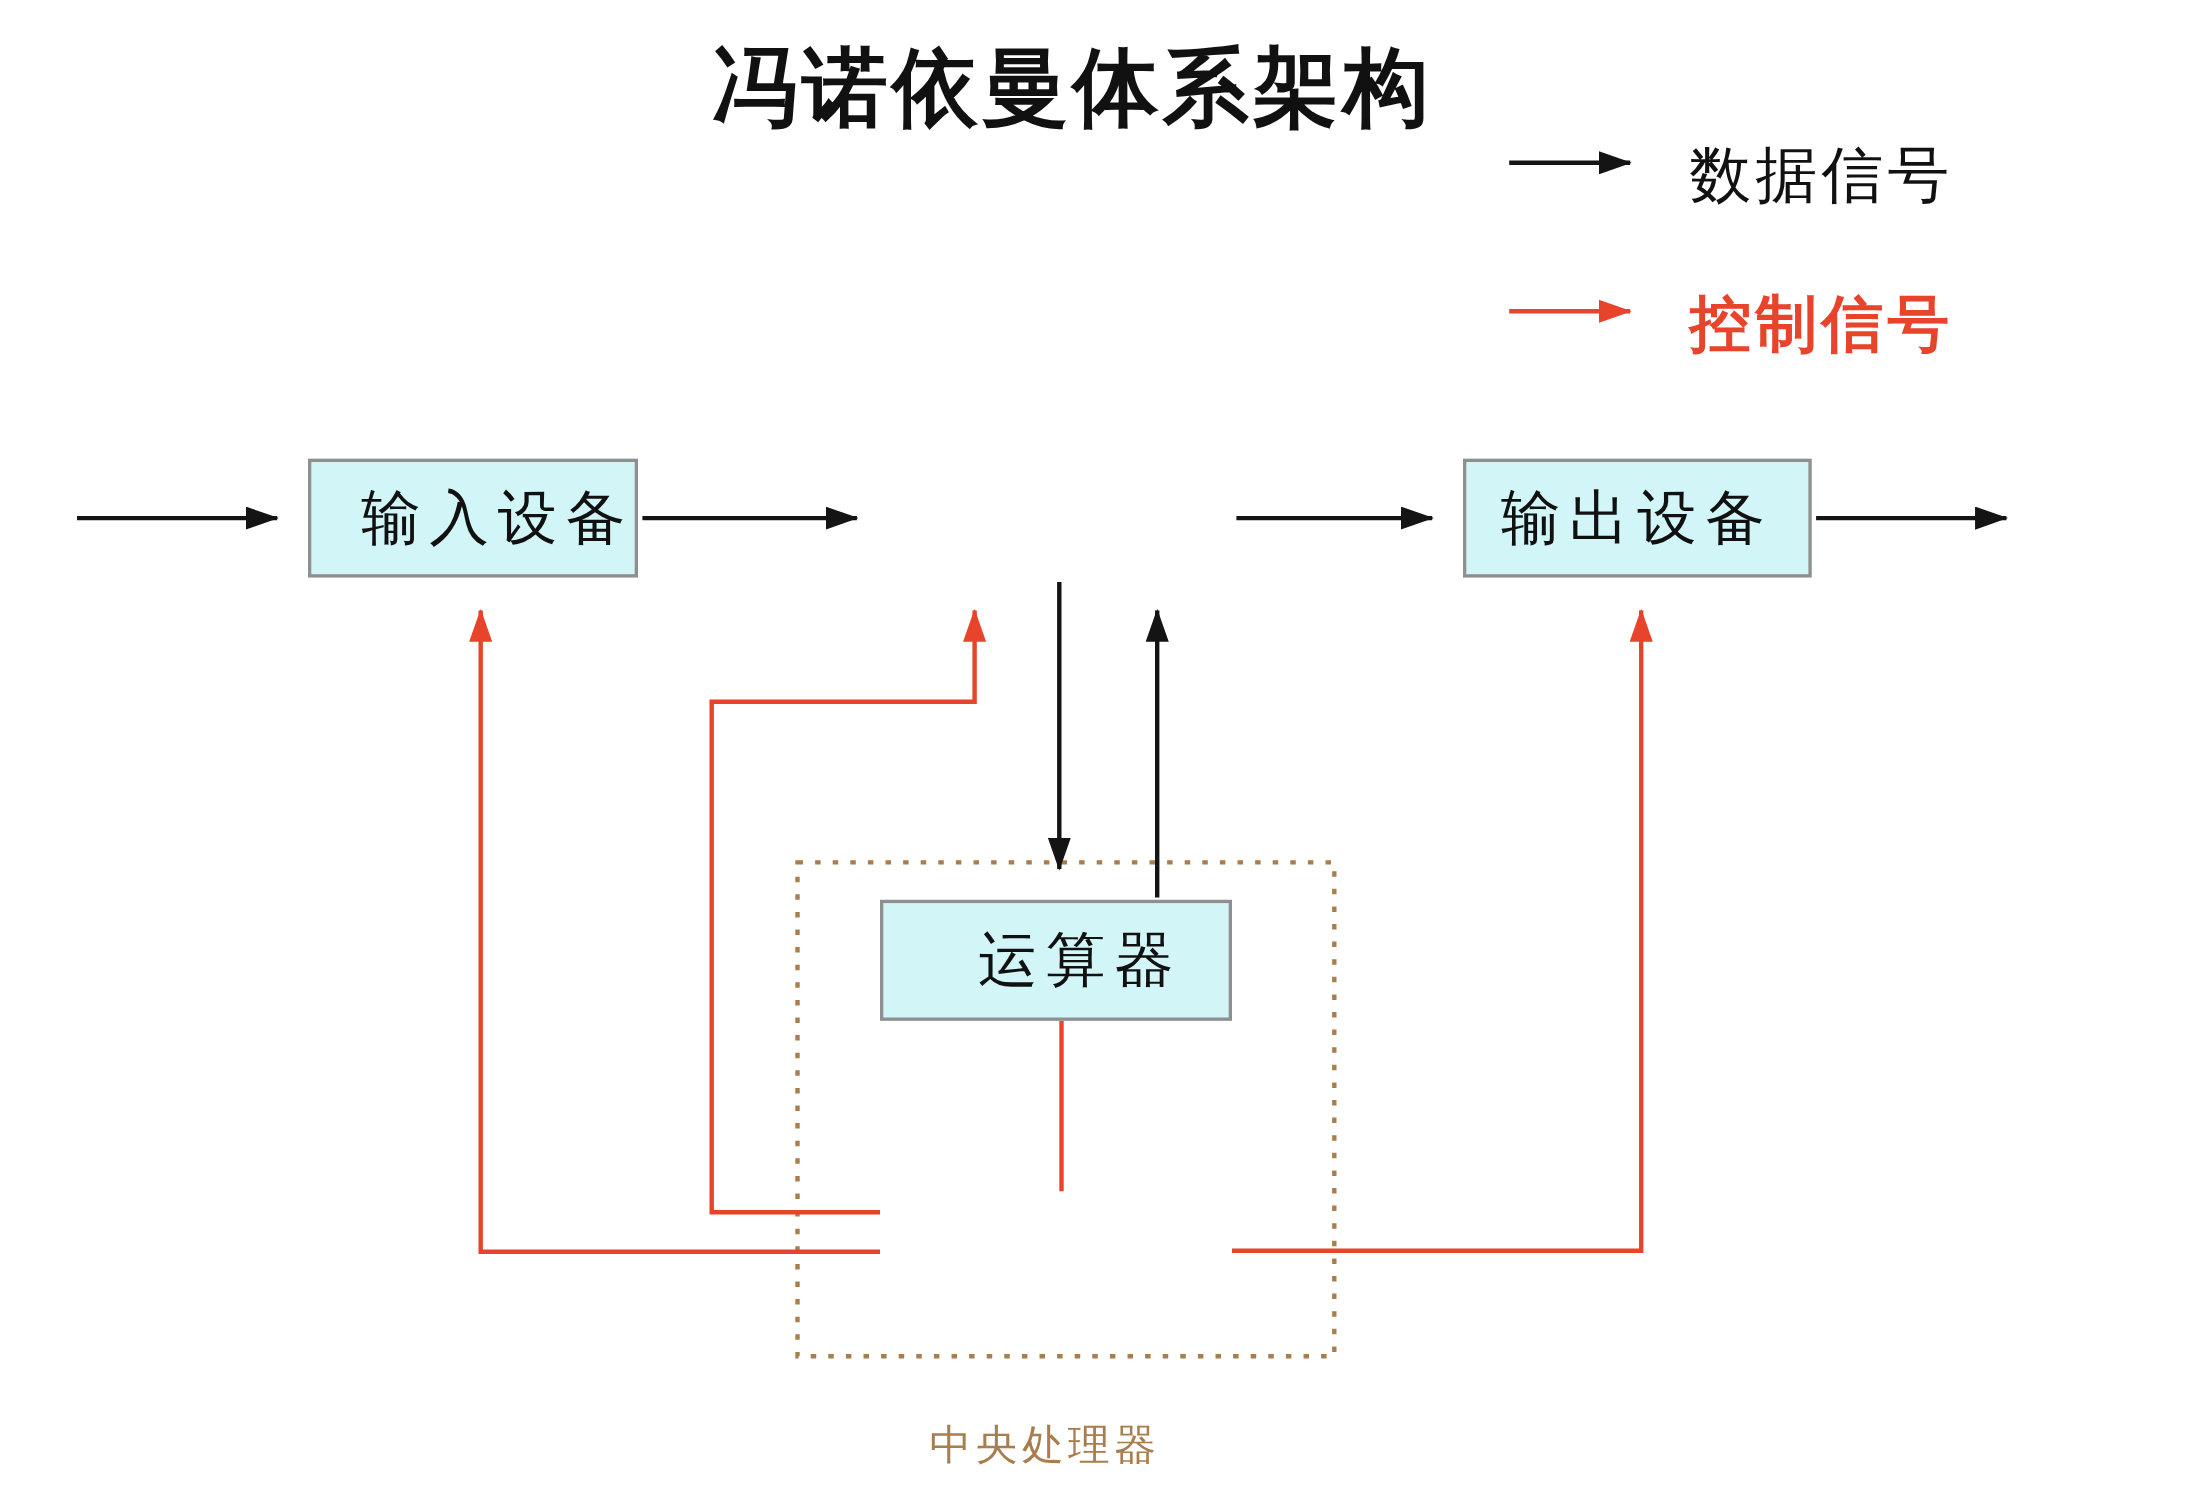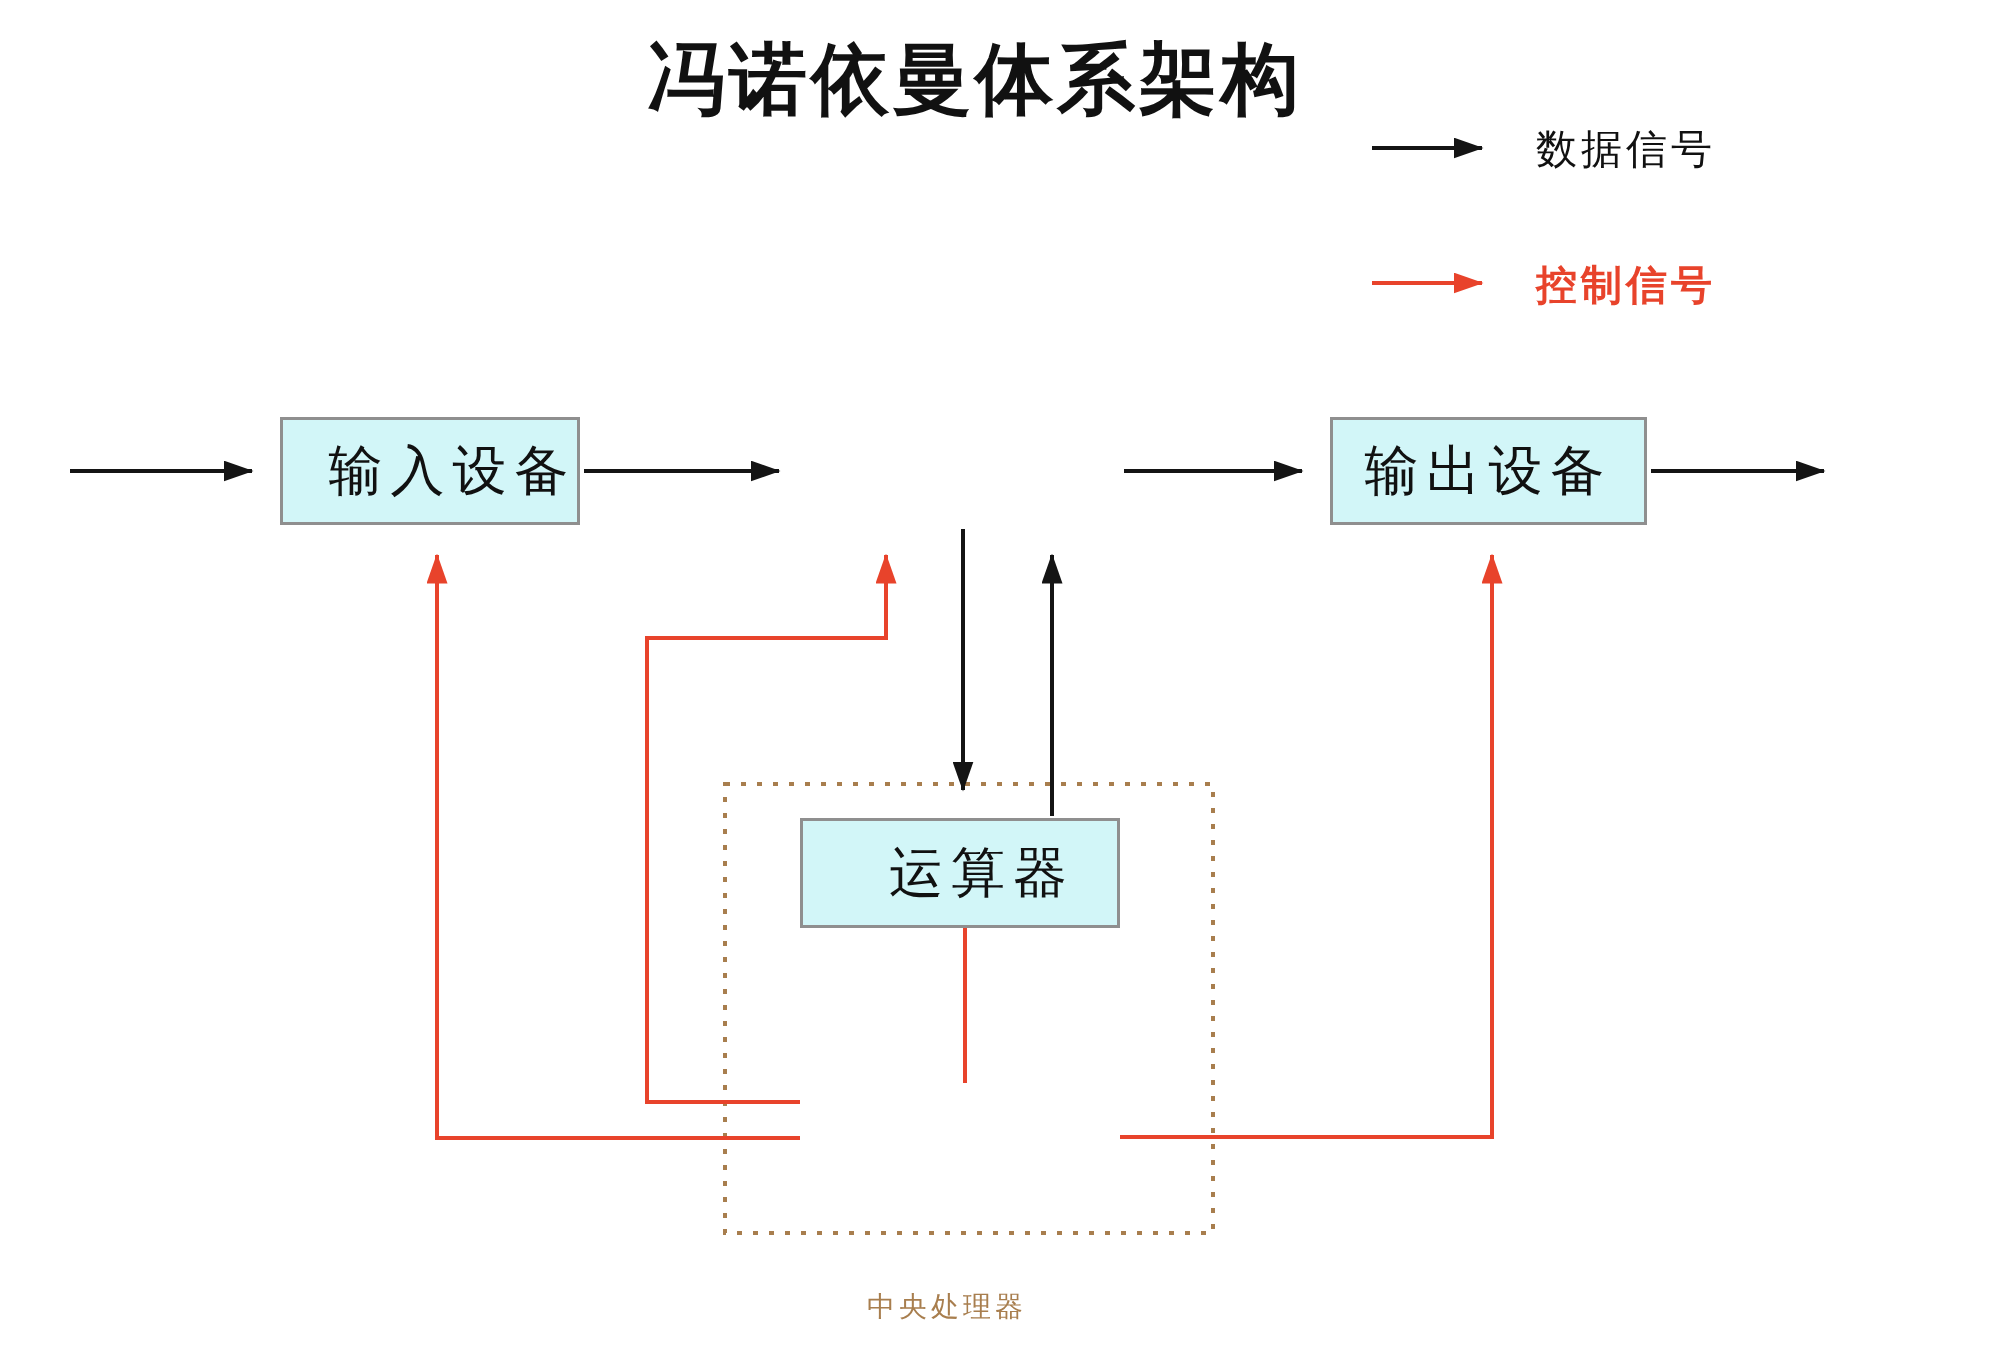--- a/index.html
+++ b/index.html
@@ -28,27 +28,27 @@
   }
   .node-label{
     font-size:54px;color:var(--text);letter-spacing:8px;white-space:nowrap;
   }
   .node-input  {left:280px; top:417px; width:300px; height:108px;padding-left:45px;}
   .node-memory {left:807px; top:417px; width:313px; height:108px;}
   .node-output {left:1330px;top:417px; width:317px; height:108px;}
   .node-alu    {left:800px; top:818px; width:320px; height:110px;padding-left:44px;}
   .node-cu     {left:800px; top:1083px;width:320px; height:110px;}
   .legend-label{
-    position:absolute;left:1536px;font-size:41px;letter-spacing:4px;white-space:nowrap;
+    position:absolute;left:1536px;font-size:56px;letter-spacing:4px;white-space:nowrap;
   }
   .legend-data{top:122px;color:var(--text);}
   .legend-control{top:258px;color:var(--control-signal);font-weight:600;}
   .cpu-label{
-    position:absolute;left:845px;top:1288px;font-size:28px;letter-spacing:4px;
-    color:var(--cpu-label);white-space:nowrap;margin-left:22px;
+    position:absolute;left:845px;top:1288px;font-size:38px;letter-spacing:4px;
+    color:var(--cpu-label);white-space:nowrap;
   }
 </style>
 </head>
 <body>
 
 <div class="canvas">
 
   <svg class="svg-layer" viewBox="0 0 1998 1362" xmlns="http://www.w3.org/2000/svg">
     <defs>
       <marker id="ah-black" viewBox="0 0 10 7" refX="9.5" refY="3.5" markerWidth="7.5" markerHeight="5.25" orient="auto" markerUnits="strokeWidth">

